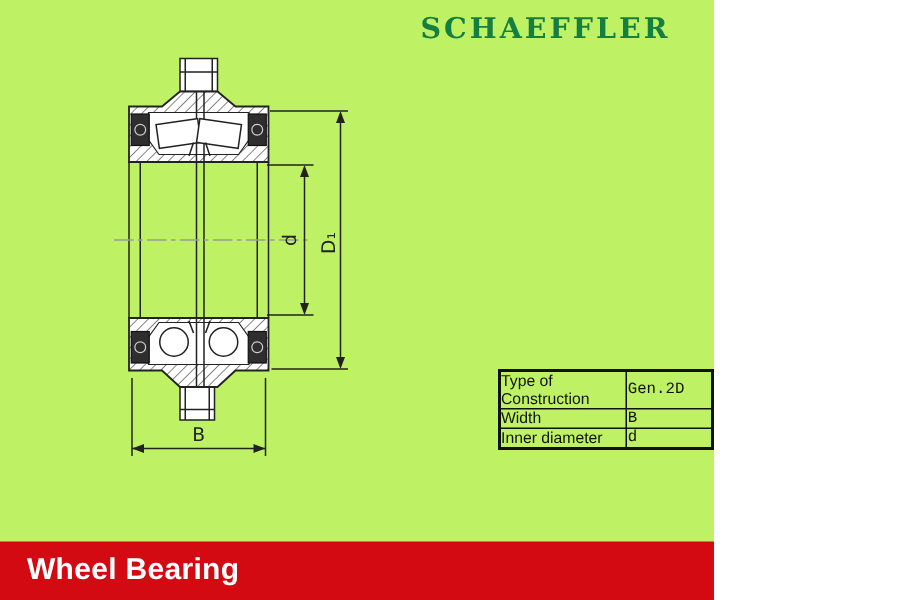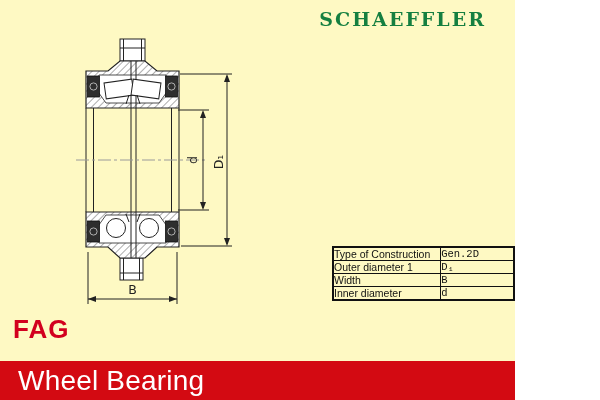--- a/index.html
+++ b/index.html
@@ -1,32 +1,32 @@
 <!DOCTYPE html>
 <html><head>
 <meta charset="utf-8">
 <style>
   html,body{margin:0;padding:0;background:#fff;}
-  .page{position:relative;width:515px;height:400px;background:#fef9c3;overflow:hidden;
+  .page{position:relative;width:476px;height:400px;background:#bef264;overflow:hidden;
         font-family:"Liberation Sans",sans-serif;}
   .brand{position:absolute;top:8px;right:29px;
          font-family:"DejaVu Serif",serif;font-weight:700;font-size:19px;
          letter-spacing:2px;color:#157f40;white-space:nowrap;}
   .drawing-svg{position:absolute;left:0;top:0;}
   .spec{position:absolute;left:332px;top:246px;border-collapse:collapse;
         border:2px solid #111;font-size:10.5px;color:#111;table-layout:fixed;}
   .spec td{border:1px solid #111;vertical-align:middle;
            padding:0;height:12px;line-height:12px;}
   .spec td.c1{width:134px;}
   .spec td.c2{width:92px;font-family:Liberation Mono, monospace;}
   .fag{position:absolute;left:13px;top:314px;font-size:26px;font-weight:800;
        letter-spacing:1px;color:#d2001e;font-family:"Liberation Sans",sans-serif;}
   .bar{position:absolute;left:0;top:361px;width:600px;height:39px;
        background:#d30a12;display:flex;align-items:center;}
-  .bar .bar-title{color:#ffffff;font-weight:400;font-size:28px;margin-left:18px;
+  .bar .bar-title{color:#ffffff;font-weight:700;font-size:20px;margin-left:18px;
                   letter-spacing:0.2px;}
 </style>
 </head>
 <body>
 
 <div class="page">
 
   <div class="brand">SCHAEFFLER</div>
 
   <svg class="drawing-svg" width="600" height="400" viewBox="0 0 600 400">
@@ -122,33 +122,28 @@
     </g>
   </svg>
 
   <table class="spec">
     <tbody>
       <tr>
         <td class="c1">Type of Construction</td>
         <td class="c2">Gen.2D</td>
       </tr>
       <tr>
-        <td class="c1">Outer diameter 1</td>
-        <td class="c2">D₁</td>
-      </tr>
-      <tr>
         <td class="c1">Width</td>
         <td class="c2">B</td>
       </tr>
       <tr>
         <td class="c1">Inner diameter</td>
         <td class="c2">d</td>
       </tr>
     </tbody>
   </table>
 
-  <div class="fag">FAG</div>
 
   <div class="bar">
     <span class="bar-title">Wheel Bearing</span>
   </div>
 
 </div>
 
 </body></html>

